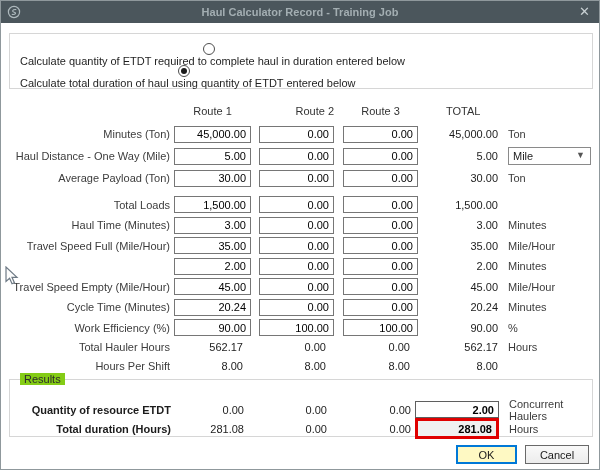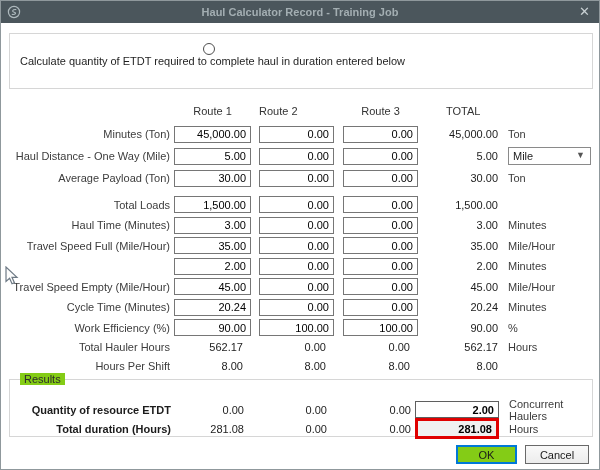--- a/index.html
+++ b/index.html
@@ -30,21 +30,21 @@
   }
   .radio.checked::after {
     content:""; position:absolute; left:2px; top:2px; width:6px; height:6px;
     border-radius:50%; background:#1c1c1c;
   }
   .mode-option .opt-label { color:#1f1f1f; }
   
   .grid-header { position:absolute; top:104px; left:0; right:0; height:16px; color:#333; }
   .grid-header span { position:absolute; top:0; }
   .hc-r1 { left:173px; width:77px; text-align:center; }
-  .hc-r2 { left:258px; width:75px; text-align:left; }
+  .hc-r2 { left:258px; width:75px; text-align:right; }
   .hc-r3 { left:342px; width:75px; text-align:center; }
   .hc-total { left:445px; width:60px; text-align:left; }
   #main-rows { position:absolute; top:122px; left:0; right:0; }
   .row { position:relative; width:100%; }
   .row.g1 { height:22px; }
   .row.g2 { height:20.5px; }
   .row.g3 { height:18.5px; }
   .row.new-group { margin-top:5.5px; }
   .cell { position:absolute; top:0; bottom:0; display:flex; align-items:center; }
   .c-label { left:0; width:172px; justify-content:flex-end; text-align:right; padding-right:3px; color:#3c3c3c; }
@@ -73,21 +73,21 @@
   .total-input { font-weight:bold; border-color:#5f5f5f; }
   .total-highlight {
     width:100%; height:21px; border:3px solid #e00000; background:#f0f0f0; color:#000;
     text-align:right; padding:0 4px; font:bold 11px "Liberation Sans", sans-serif;
   }
   
   .btn {
     position:absolute; top:444px; height:19px; font:11px "Liberation Sans", sans-serif;
     color:#1a1a1a; text-align:center; cursor:default;
   }
-  .btn-ok { left:455px; width:61px; border:2px solid #0078d7; background:#84cc16; }
+  .btn-ok { left:455px; width:61px; border:2px solid #0078d7; background:#fef9c3; }
   .btn-cancel { left:524px; width:64px; border:1px solid #696969; background:linear-gradient(#f9f9f9,#ececec); }
   
   .cursor { position:absolute; left:4px; top:265px; pointer-events:none; }
 </style>
 </head>
 <body>
 
 <div class="window">
 
   <div class="titlebar">
@@ -98,20 +98,24 @@
       </svg>
     </span>
     <span class="title">Haul Calculator Record - Training Job</span>
     <span class="close">✕</span>
   </div>
 
   <div class="mode-group">
     <div class="mode-option o1">
       <span class="radio"></span>
       <span class="opt-label">Calculate quantity of ETDT required to complete haul in duration entered below</span>
+    </div>
+    <div class="mode-option o2">
+      <span class="radio checked"></span>
+      <span class="opt-label">Calculate total duration of haul using quantity of ETDT entered below</span>
     </div>
   </div>
 
   <div class="grid-header">
     <span class="hc-r1">Route 1</span>
     <span class="hc-r2">Route 2</span>
     <span class="hc-r3">Route 3</span>
     <span class="hc-total">TOTAL</span>
   </div>
 

